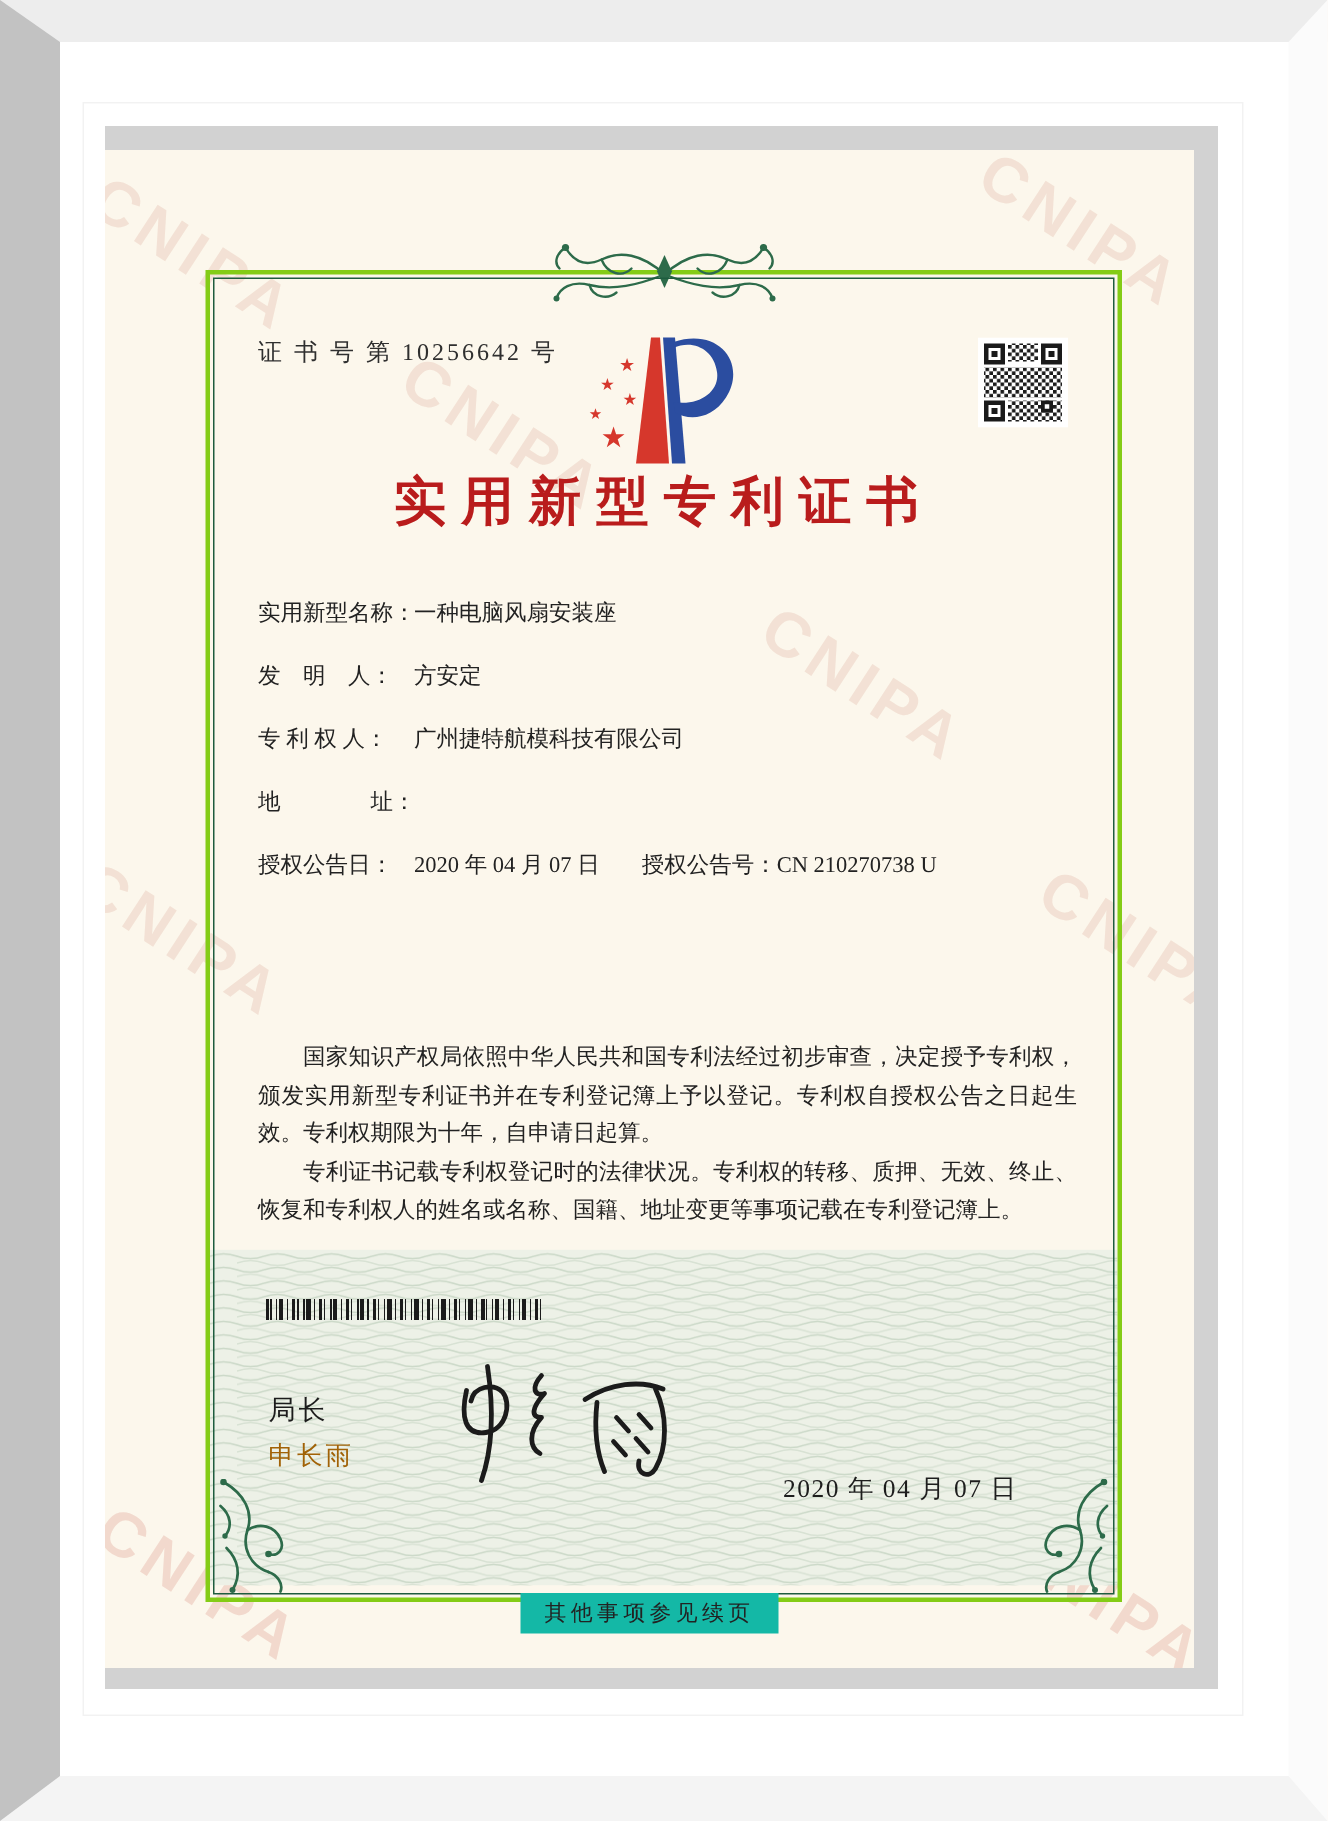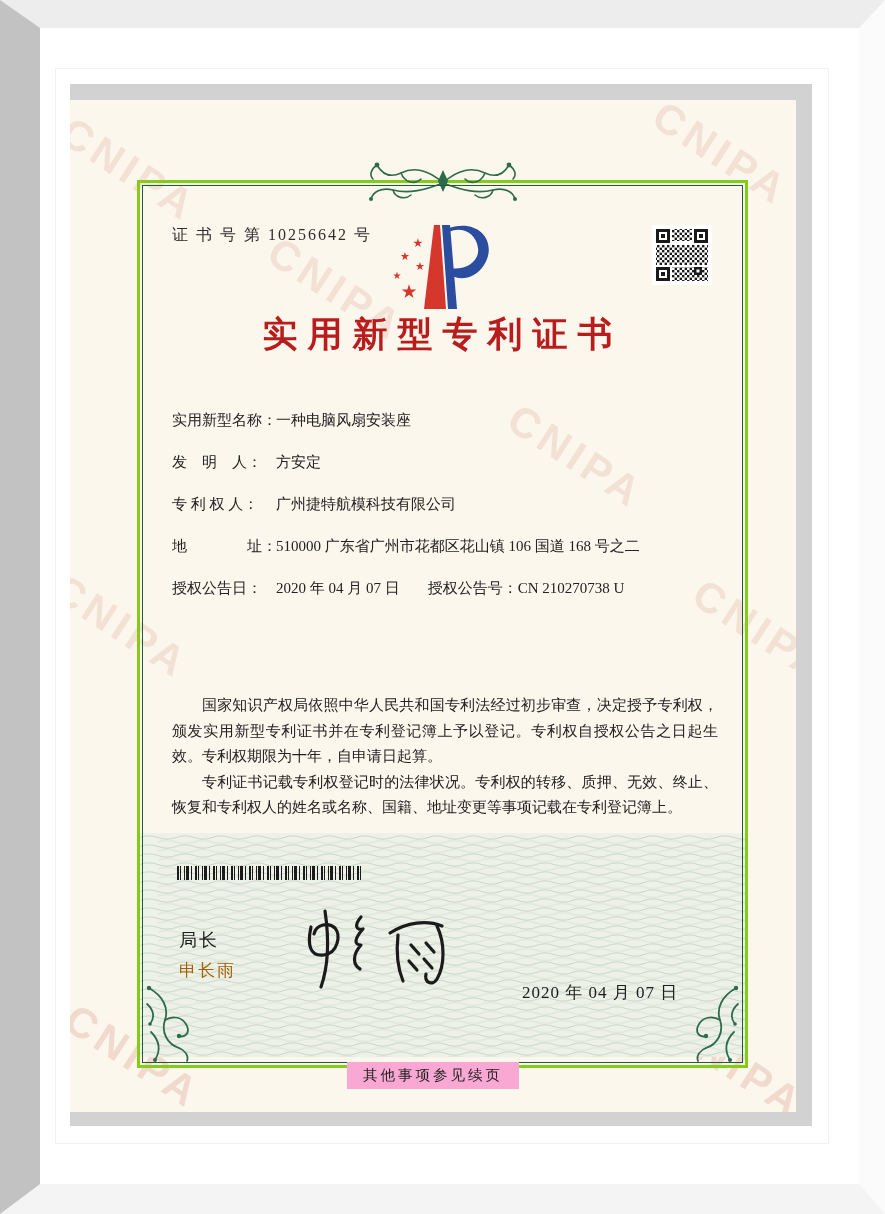--- a/index.html
+++ b/index.html
@@ -39,21 +39,21 @@
   .ornament-corner.right{right:3px;transform:scaleX(-1);}
 
   .cert-no{position:absolute;left:32px;top:42px;font-size:16px;letter-spacing:2px;color:#2f2f2f;}
   .logo{position:absolute;left:250px;top:40px;}
   .qr{position:absolute;left:512px;top:42px;}
 
   .title{position:absolute;top:128px;left:0;width:100%;text-align:center;
     font-size:35px;font-weight:bold;letter-spacing:10px;color:#b91c1c;}
 
   .fields{position:absolute;left:32px;top:216px;right:28px;font-size:15px;color:#222;}
-  .frow{height:42px;display:flex;align-items:center;line-height:20px;}
+  .frow{height:42px;display:flex;align-items:flex-start;line-height:20px;}
   .flabel{white-space:pre;width:104px;flex:0 0 auto;}
   .fvalue{white-space:pre;}
   .grant-pair{margin-left:28px;display:flex;}
 
   .body-text{position:absolute;left:32px;top:510px;width:546px;
     font-size:15px;line-height:25.5px;color:#222;text-align:justify;}
   .body-text p{margin:0;text-indent:2em;}
 
   .barcode{position:absolute;left:37px;top:683px;width:186px;height:14px;
     background:repeating-linear-gradient(90deg,#1b1b1b 0 2px,transparent 2px 3px,
@@ -63,21 +63,21 @@
   .signer-title{position:absolute;left:39px;top:745px;font-size:18px;letter-spacing:2px;
     color:#1c1c1c;font-family:"Liberation Sans","DejaVu Sans",sans-serif;}
   .signer-name{position:absolute;left:39px;top:776px;font-size:17px;letter-spacing:2px;
     color:#a16207;font-family:"Liberation Sans","DejaVu Sans",sans-serif;}
   .signature{position:absolute;left:155px;top:720px;}
   .issue-date{position:absolute;left:382px;top:798px;font-size:17px;letter-spacing:1px;color:#1d1d1d;}
   .page-no{position:absolute;top:846px;left:0;width:100%;text-align:center;
     font-size:13.5px;letter-spacing:2px;color:#2a2a2a;}
 
   .continuation{position:absolute;top:962px;left:50%;transform:translateX(-50%);
-    background:#f9a8d4;padding:4px 16px;font-size:14.5px;letter-spacing:3px;color:#222;white-space:nowrap;}
+    background:#14b8a6;padding:4px 16px;font-size:14.5px;letter-spacing:3px;color:#222;white-space:nowrap;}
 </style>
 </head>
 <body>
 
 <div class="scene">
 
   <div class="frame-bevel"></div>
   <div class="frame-face-line"></div>
   <div class="mat"></div>
 
@@ -216,21 +216,20 @@
         <div class="frow">
           <span class="flabel">发　明　人：</span>
           <span class="fvalue">方安定</span>
         </div>
         <div class="frow">
           <span class="flabel">专 利 权 人：</span>
           <span class="fvalue">广州捷特航模科技有限公司</span>
         </div>
         <div class="frow">
           <span class="flabel">地　　　　址：</span>
-          <span class="fvalue">510000 广东省广州市花都区花山镇 106 国道 168 号之二</span>
         </div>
         <div class="frow">
           <span class="flabel">授权公告日：</span>
           <span class="fvalue">2020 年 04 月 07 日</span>
           <span class="grant-pair">
             <span class="flabel" style="width:auto;">授权公告号：</span>
             <span class="fvalue">CN 210270738 U</span>
           </span>
         </div>
       </div>

